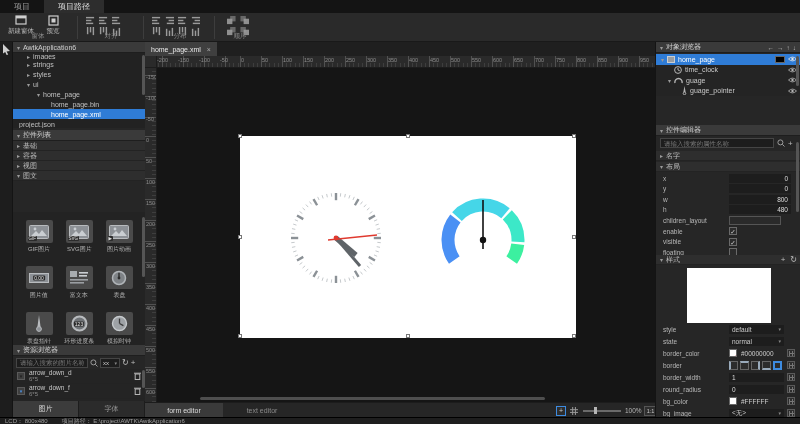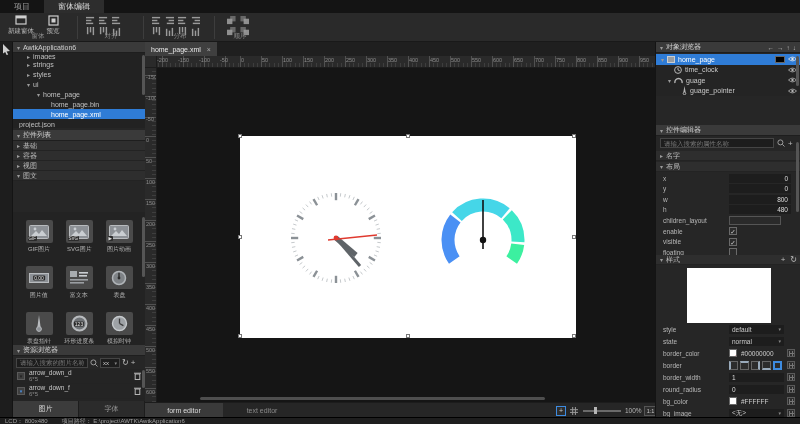--- a/index.html
+++ b/index.html
@@ -103,21 +103,21 @@
         <path d="M2 11 L7 6 L10 9 L13 5 L18 11 Z" fill="#caced2"></path>
         <circle cx="6" cy="4" r="1.4" fill="#caced2"></circle>
       </g>
 </defs>
   </svg>
 
 <div id="app">
 
   <div id="menubar" class="abs">
     <div class="menu-tab">项目</div>
-    <div class="menu-tab active">窗体编辑</div>
+    <div class="menu-tab active">项目路径</div>
   </div>
 
   <div id="ribbon" class="abs">
     <div class="rgroup" style="left:0;width:76px;">
       <div class="rbtn" style="left:6px;width:30px;">
         <svg width="13" height="11">
             <rect x="1" y="1" width="10" height="8" fill="none" stroke="#cfcfcf" stroke-width="1.2"></rect>
             <rect x="1" y="1" width="10" height="2.4" fill="#cfcfcf"></rect>
           </svg>
         <div>新建窗体</div>

